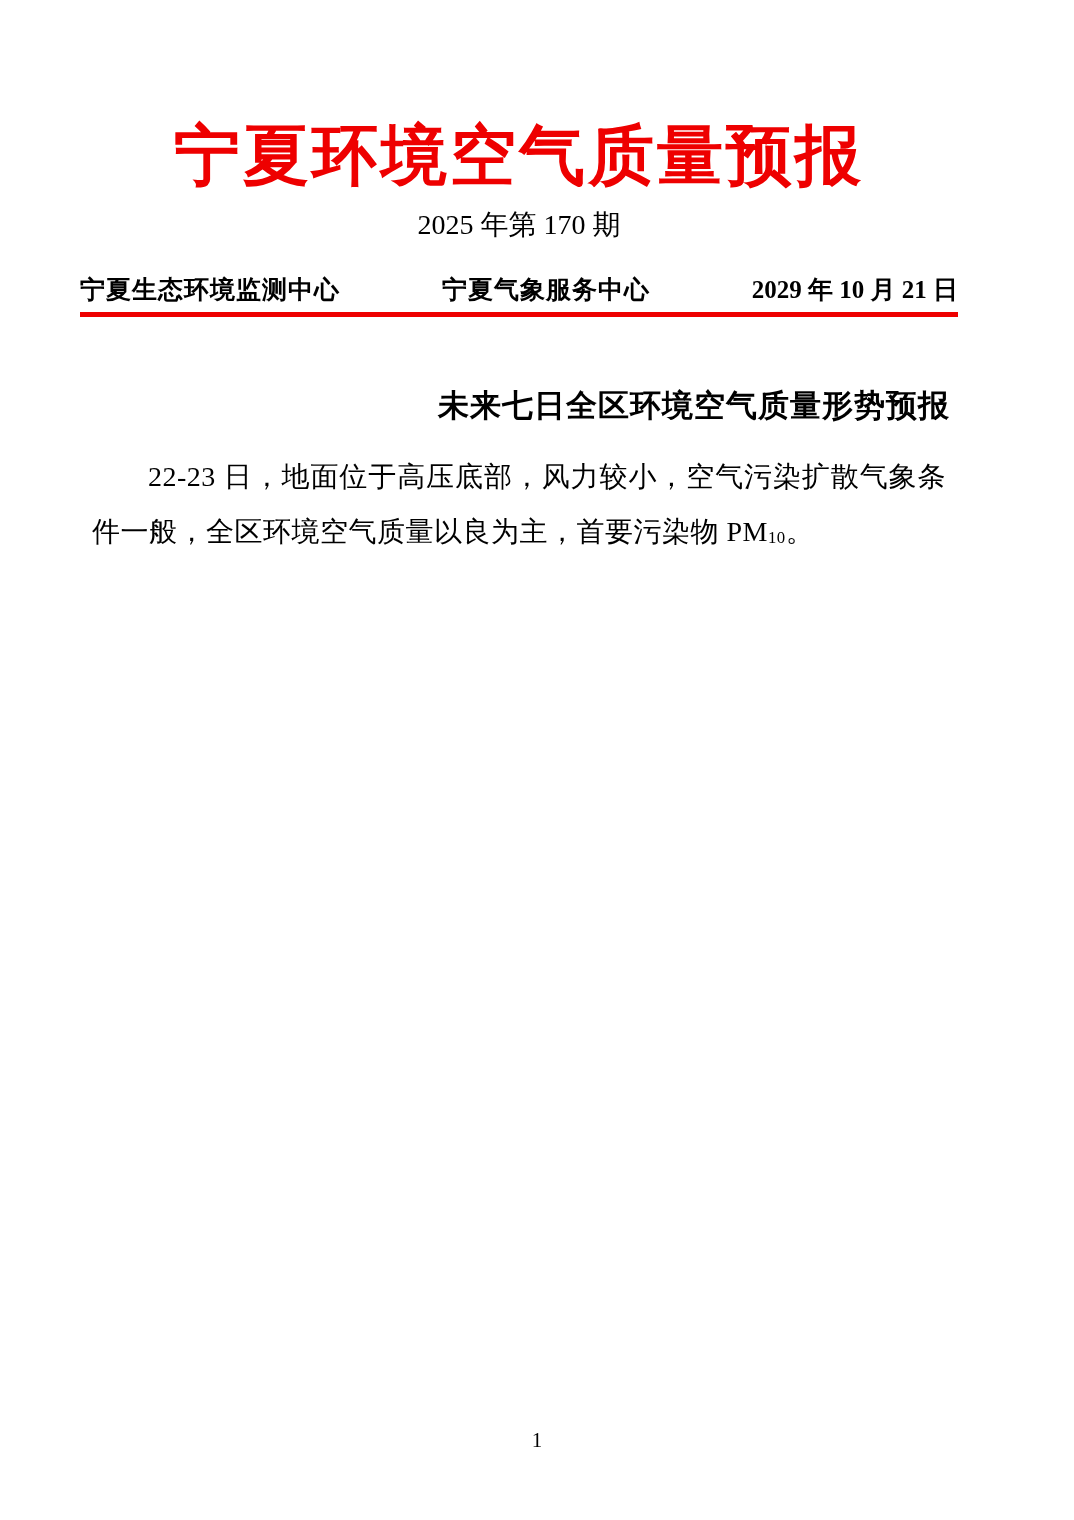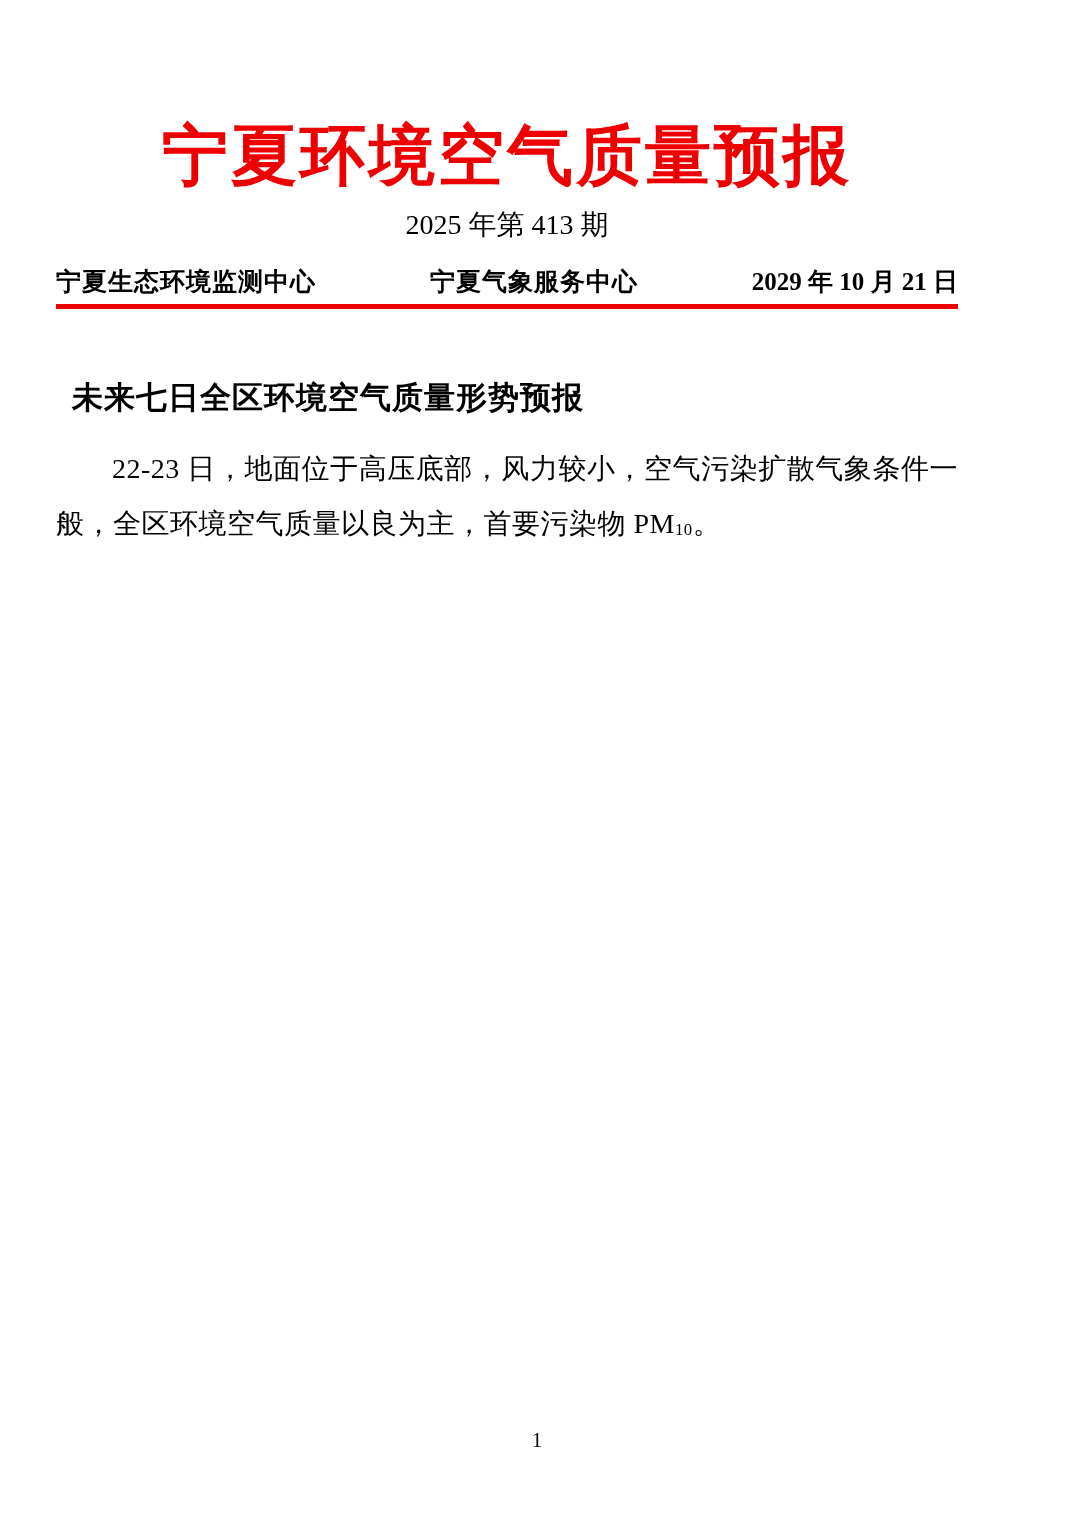--- a/index.html
+++ b/index.html
@@ -13,70 +13,70 @@
     font-family: "Liberation Serif", "DejaVu Serif", serif;
     position: relative;
     overflow: hidden;
   }
   .page {
     position: relative;
     width: 1074px;
     height: 1520px;
   }
   .content {
-    padding: 0 116px 0 56px;
+    padding: 0 116px 0 80px;
   }
   .doc-title {
     margin: 0;
     padding-top: 118px;
     text-align: center;
     color: var(--accent, #ee0000);
     font-size: 66px;
     line-height: 1.15;
     font-weight: bold;
     letter-spacing: 3px;
     font-family: "Liberation Serif", "DejaVu Serif", serif;
   }
   .issue-line {
     margin-top: 14px;
     text-align: center;
     font-size: 28px;
     line-height: 1.2;
   }
   .masthead {
-    margin-top: 26px;
+    margin-top: 34px;
     display: flex;
     justify-content: space-between;
     align-items: baseline;
     font-weight: bold;
     font-size: 25px;
     line-height: 1.2;
   }
   .masthead .org { letter-spacing: 1px; }
   .red-divider {
     margin-top: 7px;
     height: 5px;
     background: var(--accent, #ee0000);
     width: 100%;
   }
   .section-title {
-    margin: 16px;
+    margin: 8px;
     margin-top: 70px;
-    text-align: left;
+    text-align: right;
     font-size: 31px;
     line-height: 1.2;
     font-weight: bold;
     font-family: "Liberation Sans", "DejaVu Sans", sans-serif;
     letter-spacing: 1px;
   }
   .body-text {
     margin-top: 24px;
   }
   .body-text p {
-    margin: 0;
+    margin: 12px;
     font-size: 28px;
     line-height: 55px;
     text-align: justify;
     text-indent: 2em;
     letter-spacing: 0.5px;
   }
   .body-text sub {
     font-size: 0.6em;
     line-height: 0;
     vertical-align: baseline;
@@ -94,21 +94,21 @@
   }
 </style>
 </head>
 <body>
 
 <div class="page">
   <div class="content">
 
     <h1 class="doc-title">宁夏环境空气质量预报</h1>
 
-    <div class="issue-line">2025 年第 413 期</div>
+    <div class="issue-line">2025 年第 170 期</div>
 
     <div class="masthead">
       <span class="org">宁夏生态环境监测中心</span>
       <span class="org">宁夏气象服务中心</span>
       <span class="date">2029 年 10 月 21 日</span>
     </div>
 
     <div class="red-divider"></div>
 
     <h2 class="section-title">未来七日全区环境空气质量形势预报</h2>

